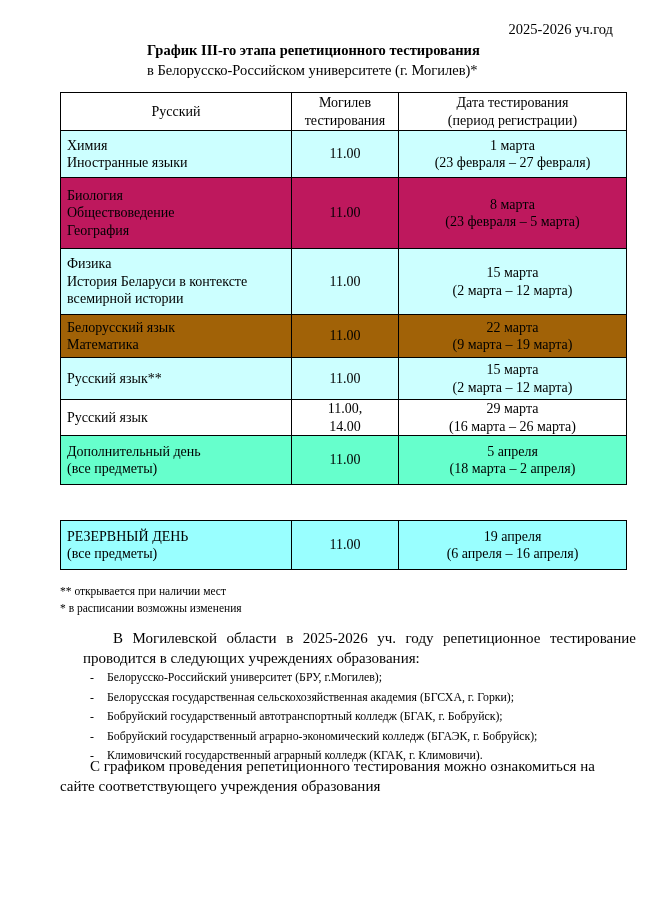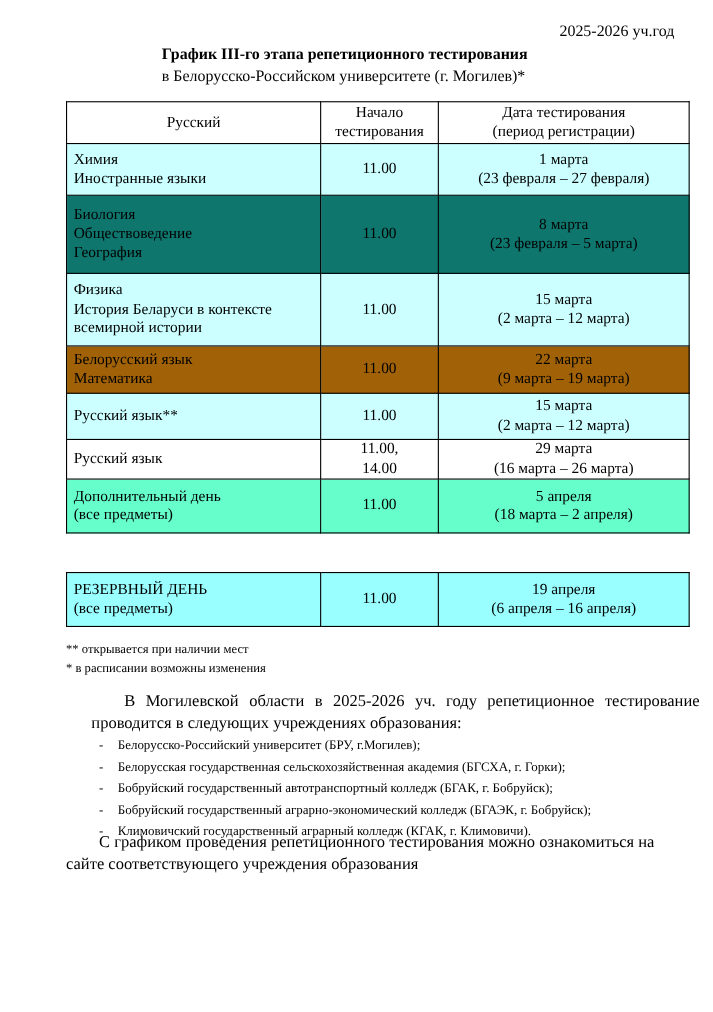--- a/index.html
+++ b/index.html
@@ -66,21 +66,21 @@
       <col class="c1">
       <col class="c2">
       <col class="c3">
     </colgroup>
   <thead>
     <tr style="height:38px">
       <th class="center">
         <span class="line">Русский</span>
       </th>
       <th class="center">
-        <span class="line">Начало</span>
+        <span class="line">Могилев</span>
         <span class="line">тестирования</span>
       </th>
       <th class="center">
         <span class="line">Дата тестирования</span>
         <span class="line">(период регистрации)</span>
       </th>
     </tr>
   </thead>
   <tbody id="rows">
       <tr style="height: 47px; background: rgb(204, 255, 255);">
@@ -89,21 +89,21 @@
           <span class="line">Иностранные языки</span>
         </td>
         <td class="center">
           <span class="line">11.00</span>
         </td>
         <td class="center">
           <span class="line">1 марта</span>
           <span class="line">(23 февраля – 27 февраля)</span>
         </td>
       </tr>
-      <tr style="height: 71px; background: #0f766e;">
+      <tr style="height: 71px; background: #be185d;">
         <td class="left">
           <span class="line">Биология</span>
           <span class="line">Обществоведение</span>
           <span class="line">География</span>
         </td>
         <td class="center">
           <span class="line">11.00</span>
         </td>
         <td class="center">
           <span class="line">8 марта</span>

